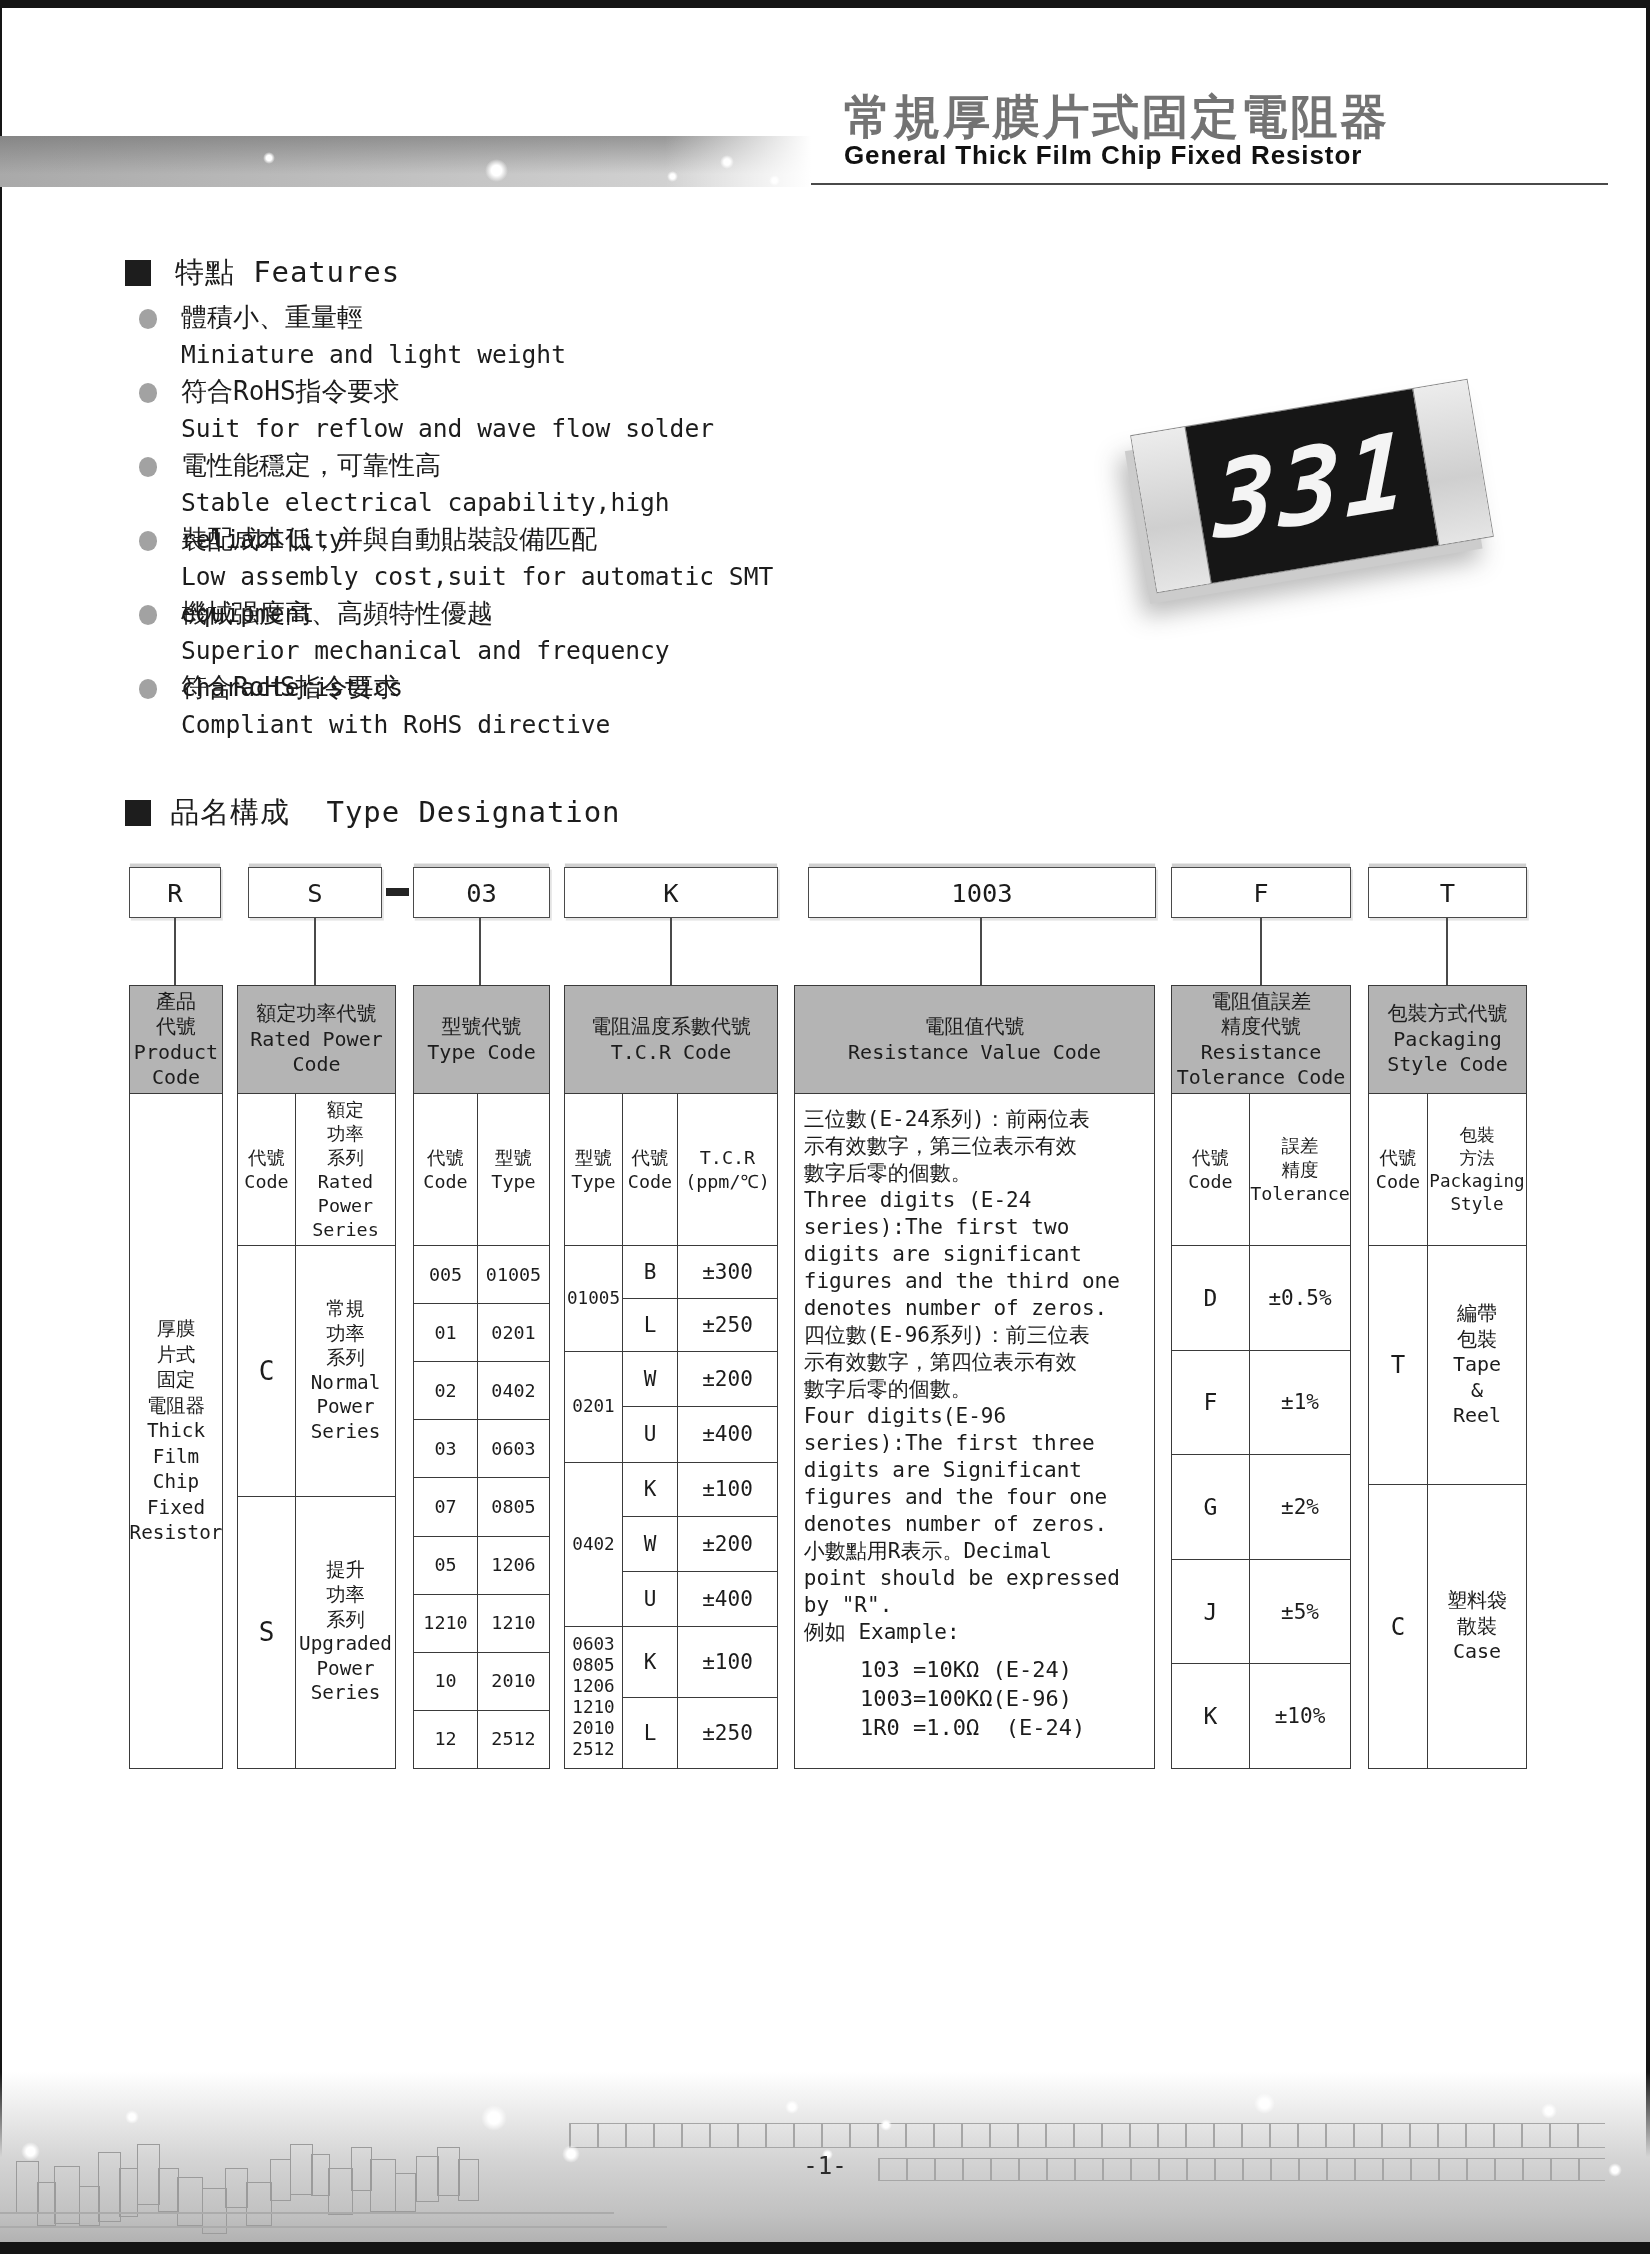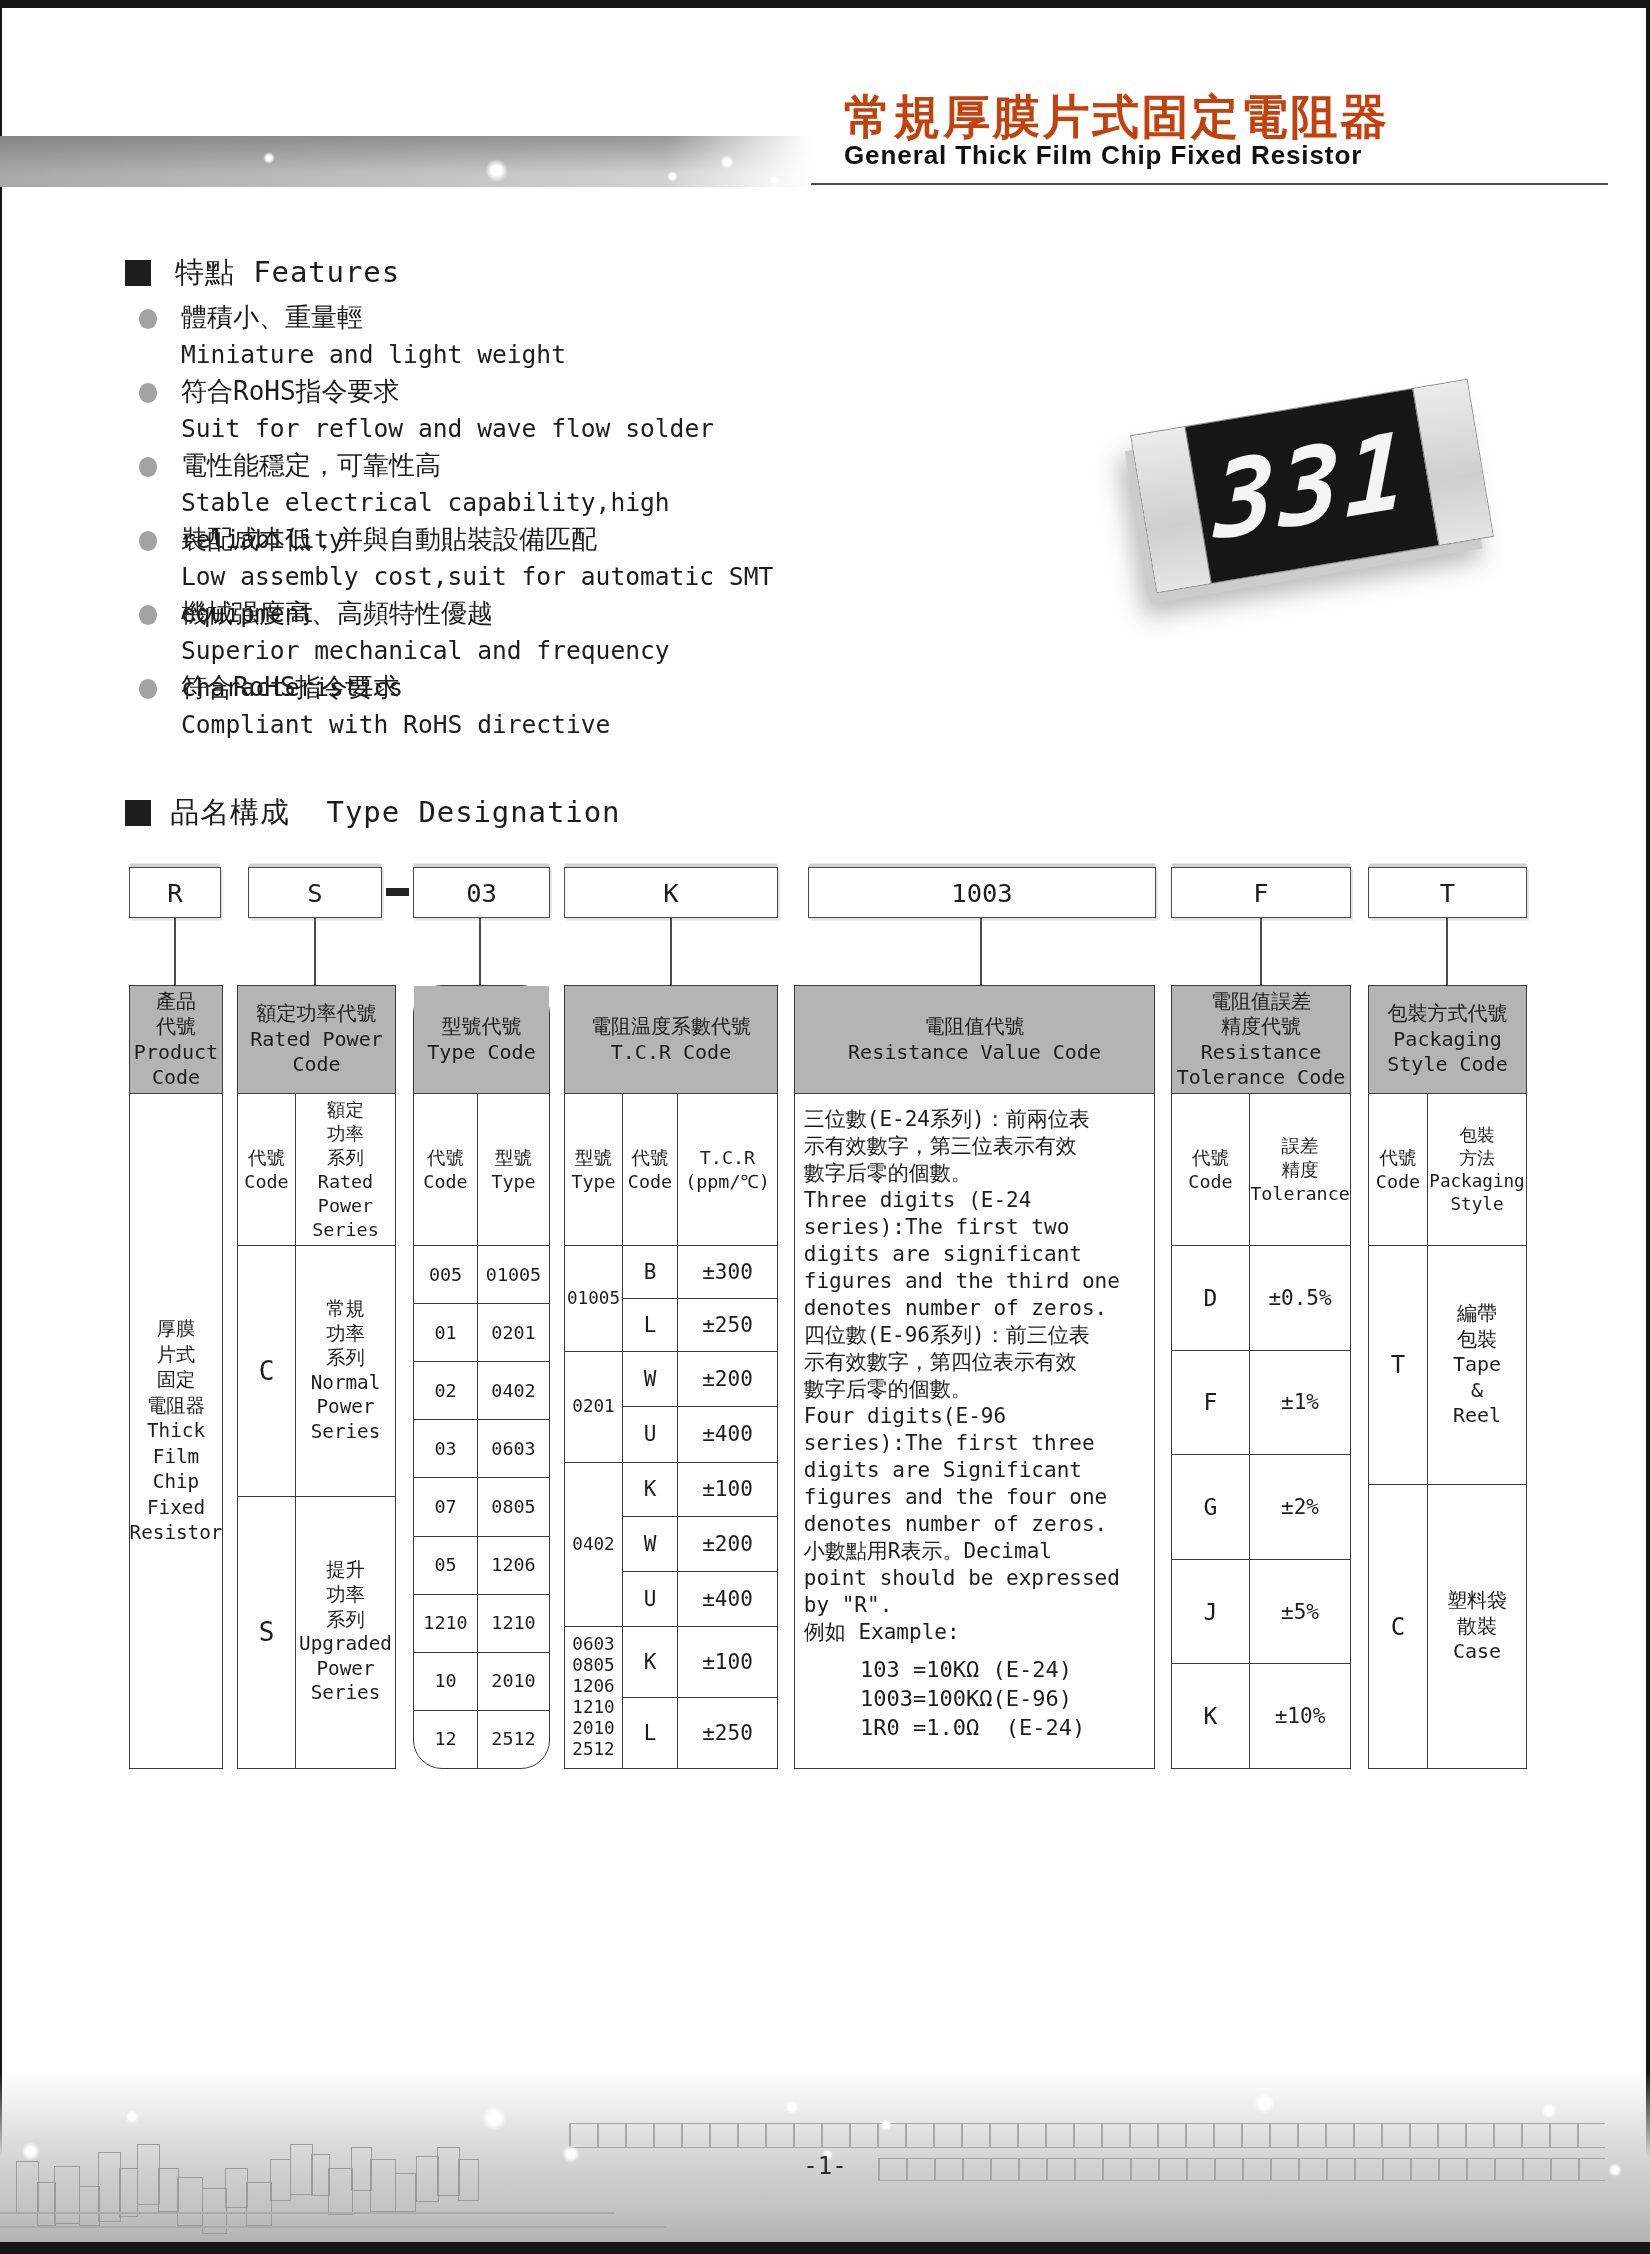--- a/index.html
+++ b/index.html
@@ -13,21 +13,21 @@
   .botbar{left:0;top:2242px;width:100%;height:12.3px;background:#151515;}
   .edge-l{left:0;top:0;width:1.8px;height:100%;background:#151515;}
   .edge-r{right:0;top:0;width:4.4px;height:100%;background:#151515;}
 
   
   .gradband{left:0;top:136px;width:811px;height:51px;
     background:
       linear-gradient(90deg, rgba(255,255,255,0) 82%, #ffffff 100%),
       linear-gradient(180deg, rgba(110,110,110,.60), rgba(255,255,255,0) 75%),
       linear-gradient(90deg,#a9a9a9,#dadada);}
-  .title-cn{left:844px;top:86px;font-size:47px;font-weight:bold;letter-spacing:2.6px;color:#c2410c;}
+  .title-cn{left:844px;top:86px;font-size:47px;font-weight:bold;letter-spacing:2.6px;color:#737373;}
   .title-en{left:844px;top:140px;font-size:26px;font-weight:bold;color:#111;
             font-family:"Liberation Sans",sans-serif;letter-spacing:0.9px;}
   .title-rule{left:811px;top:183px;width:797px;height:1.8px;background:#4a4a4a;}
 
   .sp{position:absolute;border-radius:50%;
       background:radial-gradient(circle,#fff 0 32%,rgba(255,255,255,0) 70%);}
 
   
   .sect{position:absolute;left:125px;display:flex;align-items:center;gap:19.3px;}
   .sq{width:26px;height:26px;background:#1d1d1d;display:inline-block;}
@@ -228,21 +228,21 @@
 功率
 系列
 Upgraded
 Power
 Series</div>
         </div>
       </div>
     </div>
   </div>
 
-  <div class="col" style="left:413px;width:137px;border-radius:29px;">
+  <div class="col" style="left:413px;width:137px;">
     <div class="col-h">型號代號
 Type Code</div>
     <div class="col-b">
       <div class="sub">
         <div class="cell vr" style="width:63px;">代號
 Code</div>
         <div class="cell" style="flex:1;">型號
 Type</div>
       </div>
       <div class="rowsv">

